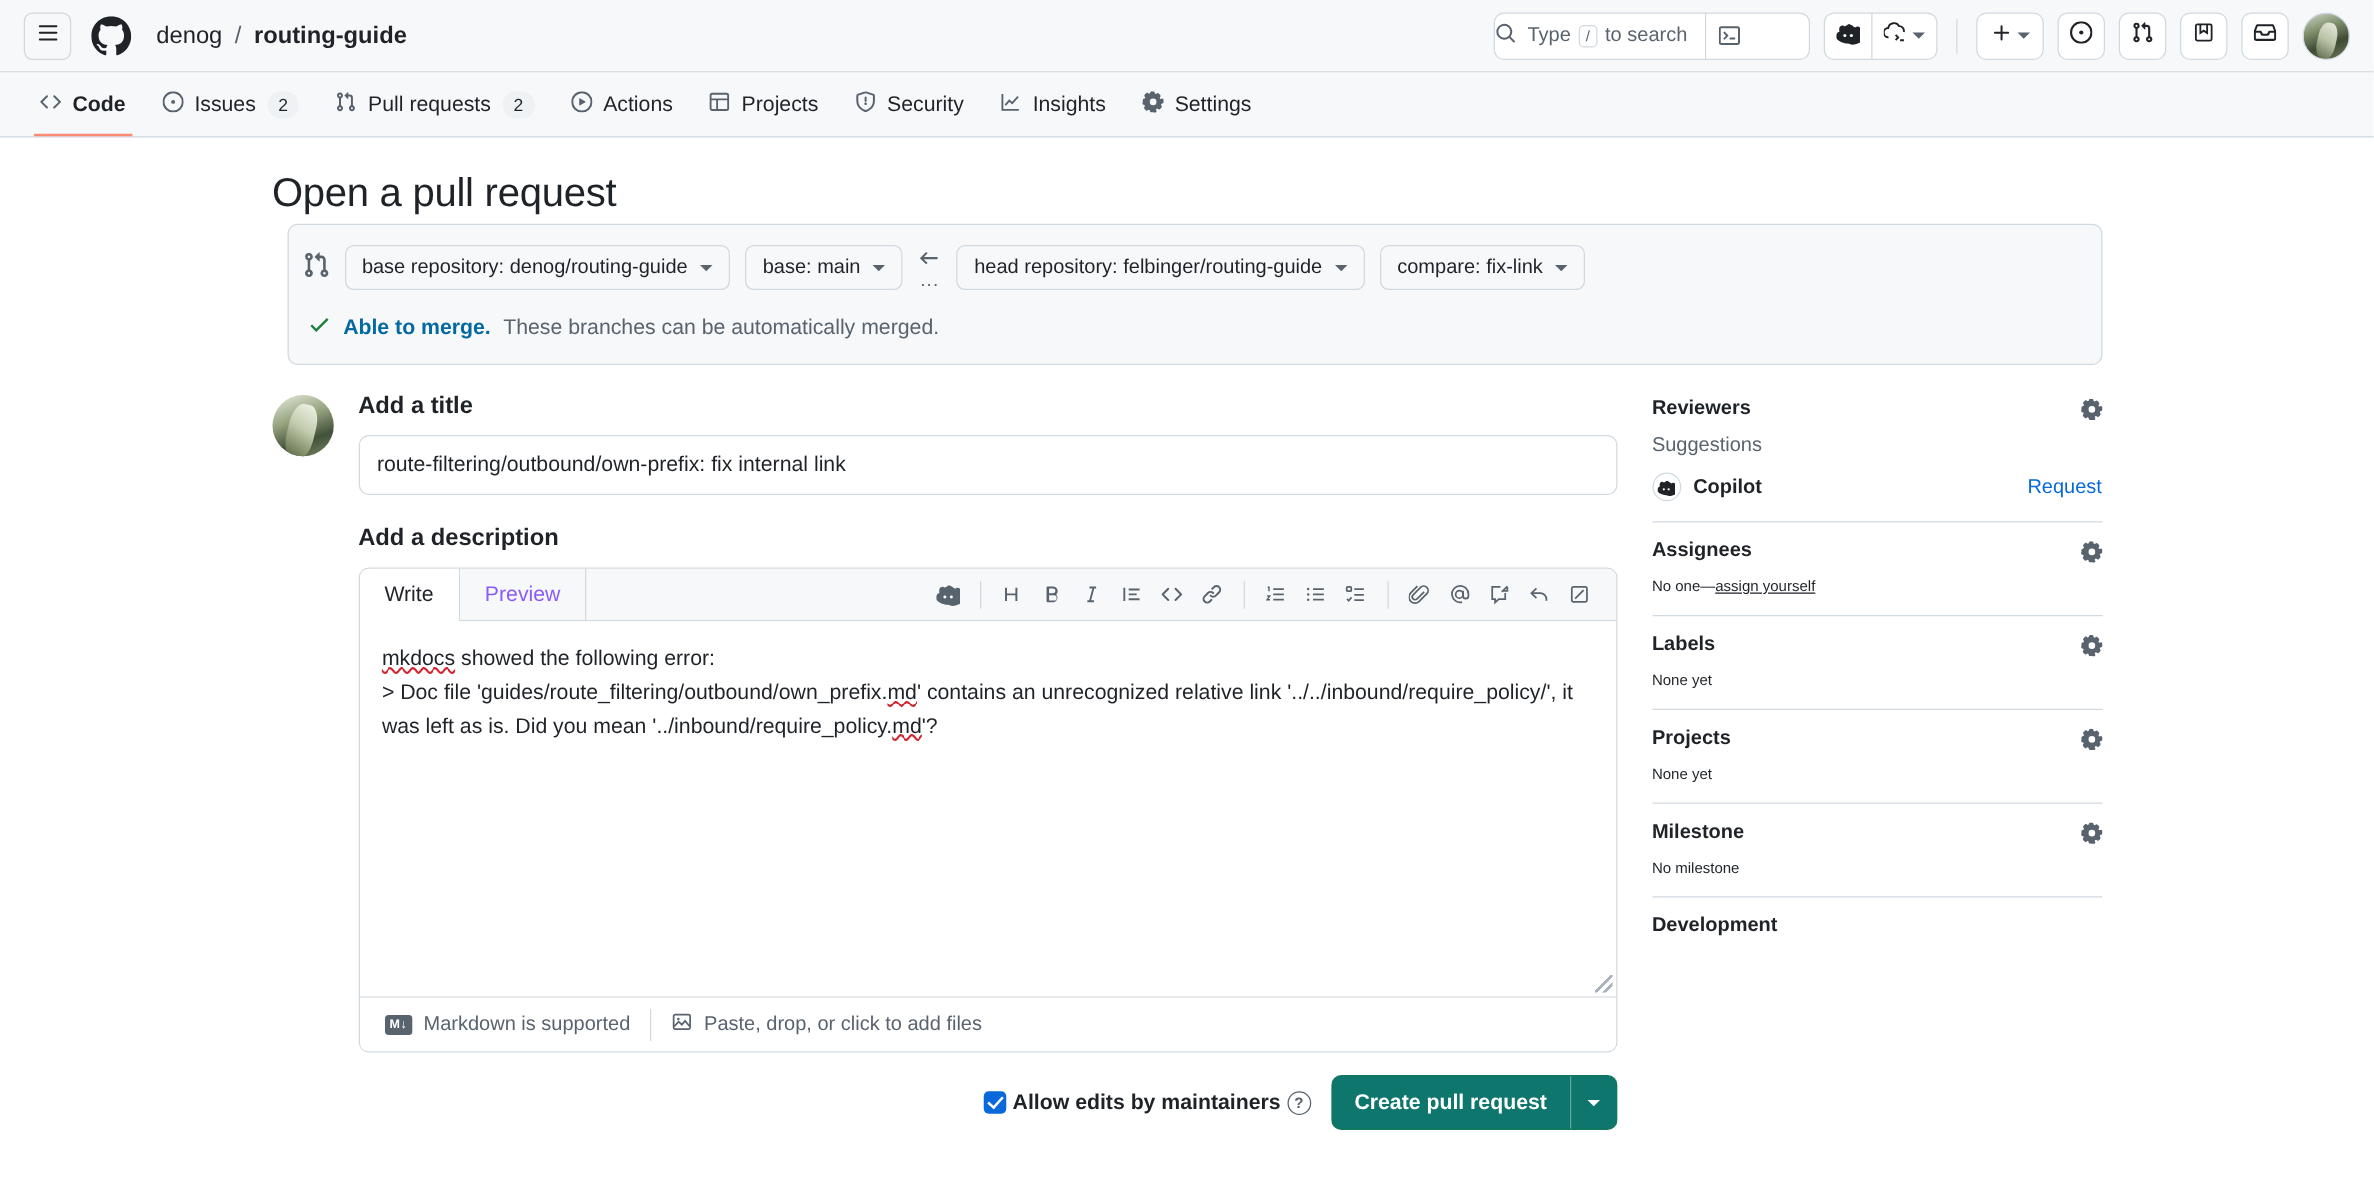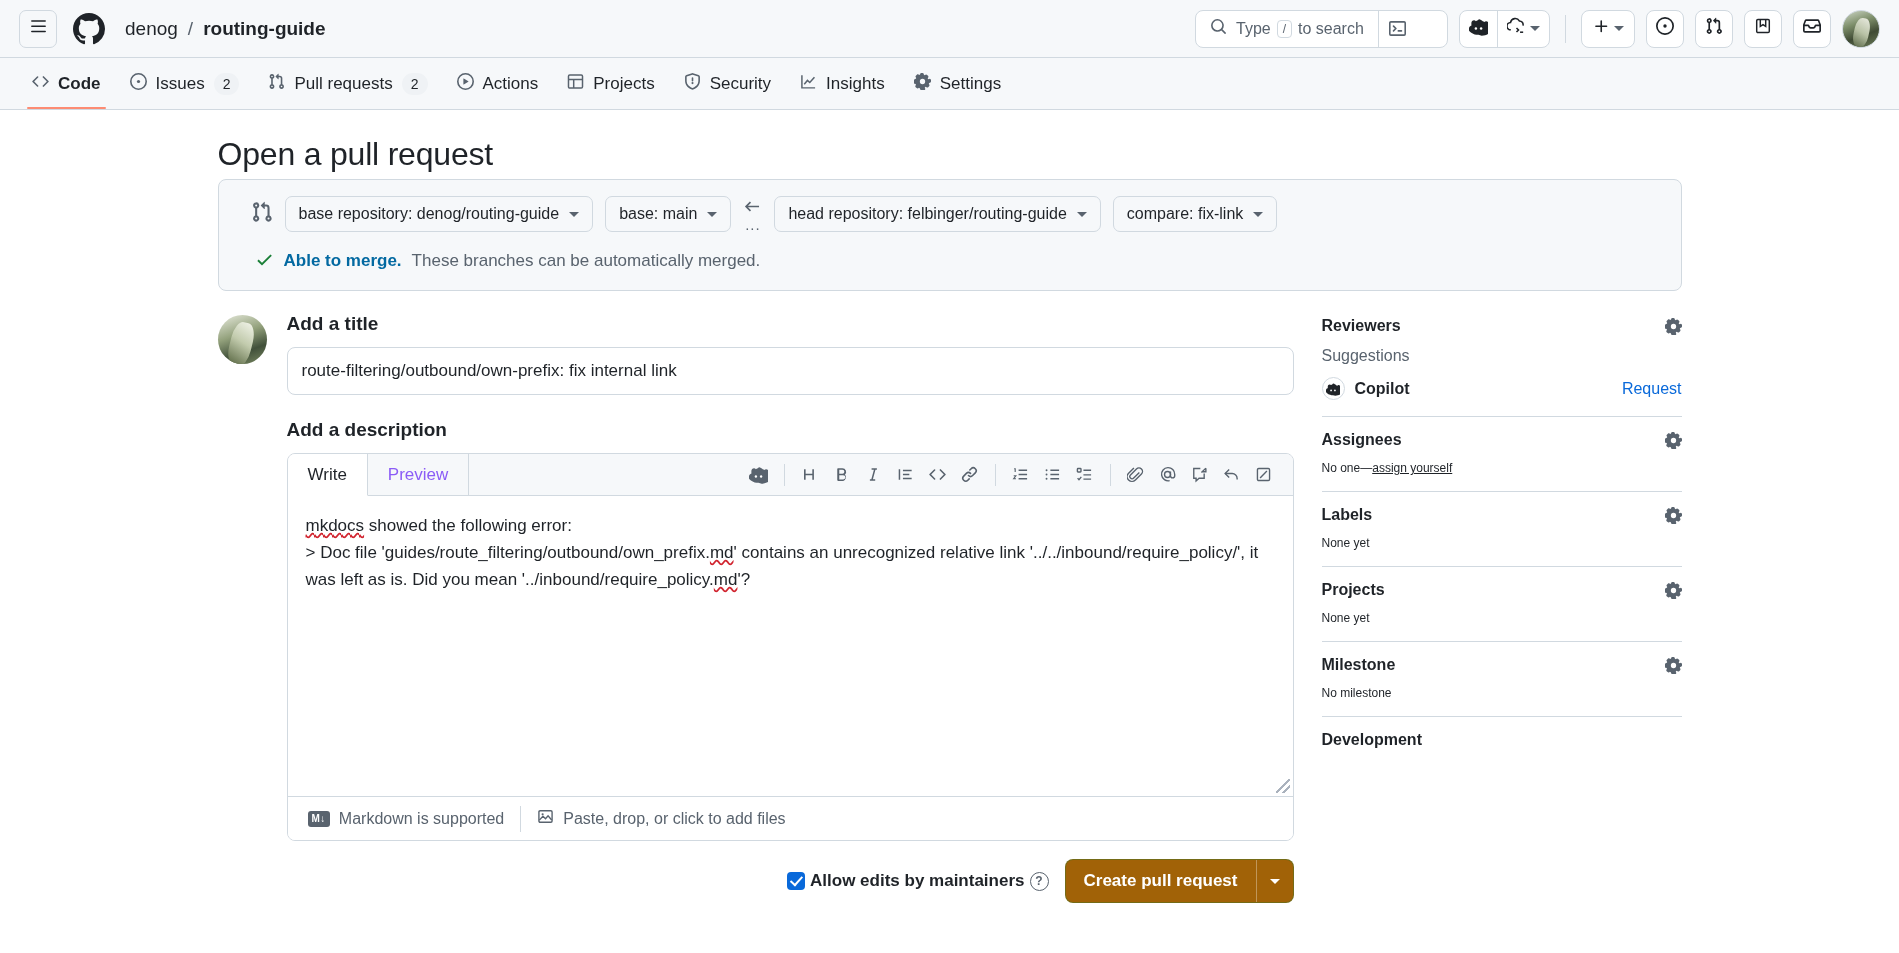--- a/index.html
+++ b/index.html
@@ -42,21 +42,20 @@
   .topbar-right {
     margin-left:auto;
     display:flex; align-items:center; gap:11px;
   }
   .searchbox {
     display:flex; align-items:center;
     height:38px;
     border:1px solid #d1d9e0;
     border-radius:8px;
     background:#ffffff;
-    padding-left:14px;
     min-width:253px;
     cursor:pointer;
   }
   .searchbox .s-label { color:#59636e; font-size:16px; margin-left:9px; display:flex; align-items:center; gap:6px;}
   .slash-key {
     border:1px solid #d1d9e0; border-radius:4px;
     font-size:12px; padding:0px 5px; color:#59636e; line-height:16px;
   }
   .cmd-divider { width:1px; height:38px; background:#d1d9e0; margin-left:14px;}
   .term-btn { width:38px; display:flex; align-items:center; justify-content:center; cursor:pointer; }
@@ -138,22 +137,23 @@
   .wrap { width:1464px; }
   h1.page-title { font-size:32px; font-weight:400; margin:0 0 6px 0; letter-spacing:-0.2px;}
   .subtitle { font-size:17px; color:#59636e; margin:0 0 22px 0; }
   .subtitle a { color:#0969da; text-decoration:none; }
   .subtitle a.ul { text-decoration:underline; }
 
   .compare-box {
     border:1px solid #d1d9e0;
     border-radius:8px;
     background:#f6f8fa;
-    padding:16px 20px 18px 32px;
+    padding:16px 20px 18px 11px;
     margin-bottom:22px;
+    margin-left:12px;
   }
   .compare-row { display:flex; align-items:center; gap:12px; }
   .branch-btn {
     display:inline-flex; align-items:center; gap:10px;
     height:36px;
     background:#f6f8fa;
     border:1px solid #d1d9e0;
     border-radius:7px;
     padding:0 13px;
     font-size:16px; color:#1f2328;
@@ -277,21 +277,21 @@
     width:18px;height:18px;border-radius:4px;background:#0969da;
     display:flex;align-items:center;justify-content:center;cursor:pointer;
   }
   .cb::after{content:"";width:5px;height:10px;border:solid #fff;border-width:0 2px 2px 0;transform:rotate(42deg) translate(-1px,-1px);}
   .qmark {
     width:19px;height:19px;border-radius:50%;border:1px solid #59636e;
     color:#59636e;font-size:12px;display:flex;align-items:center;justify-content:center;cursor:pointer;
   }
   .green-btn {
     display:flex; align-items:stretch;
-    background:#a16207; border:1px solid #1a7f3755;
+    background:#0f766e; border:1px solid #1a7f3755;
     border-radius:8px; overflow:hidden; cursor:pointer;
   }
   .green-btn .main { color:#fff; font-size:17px; font-weight:bold; padding:11px 18px; }
   .green-btn .split { width:1px; background:#ffffff55; }
   .green-btn .arrow { display:flex;align-items:center;justify-content:center; width:36px; }
 
   
   .sidebar { width:360px; flex:none; padding-top:2px; }
   .side-sec { padding:14px 0 16px 0; border-bottom:1px solid #d1d9e0; }
   .side-sec:first-child{ padding-top:2px; }

